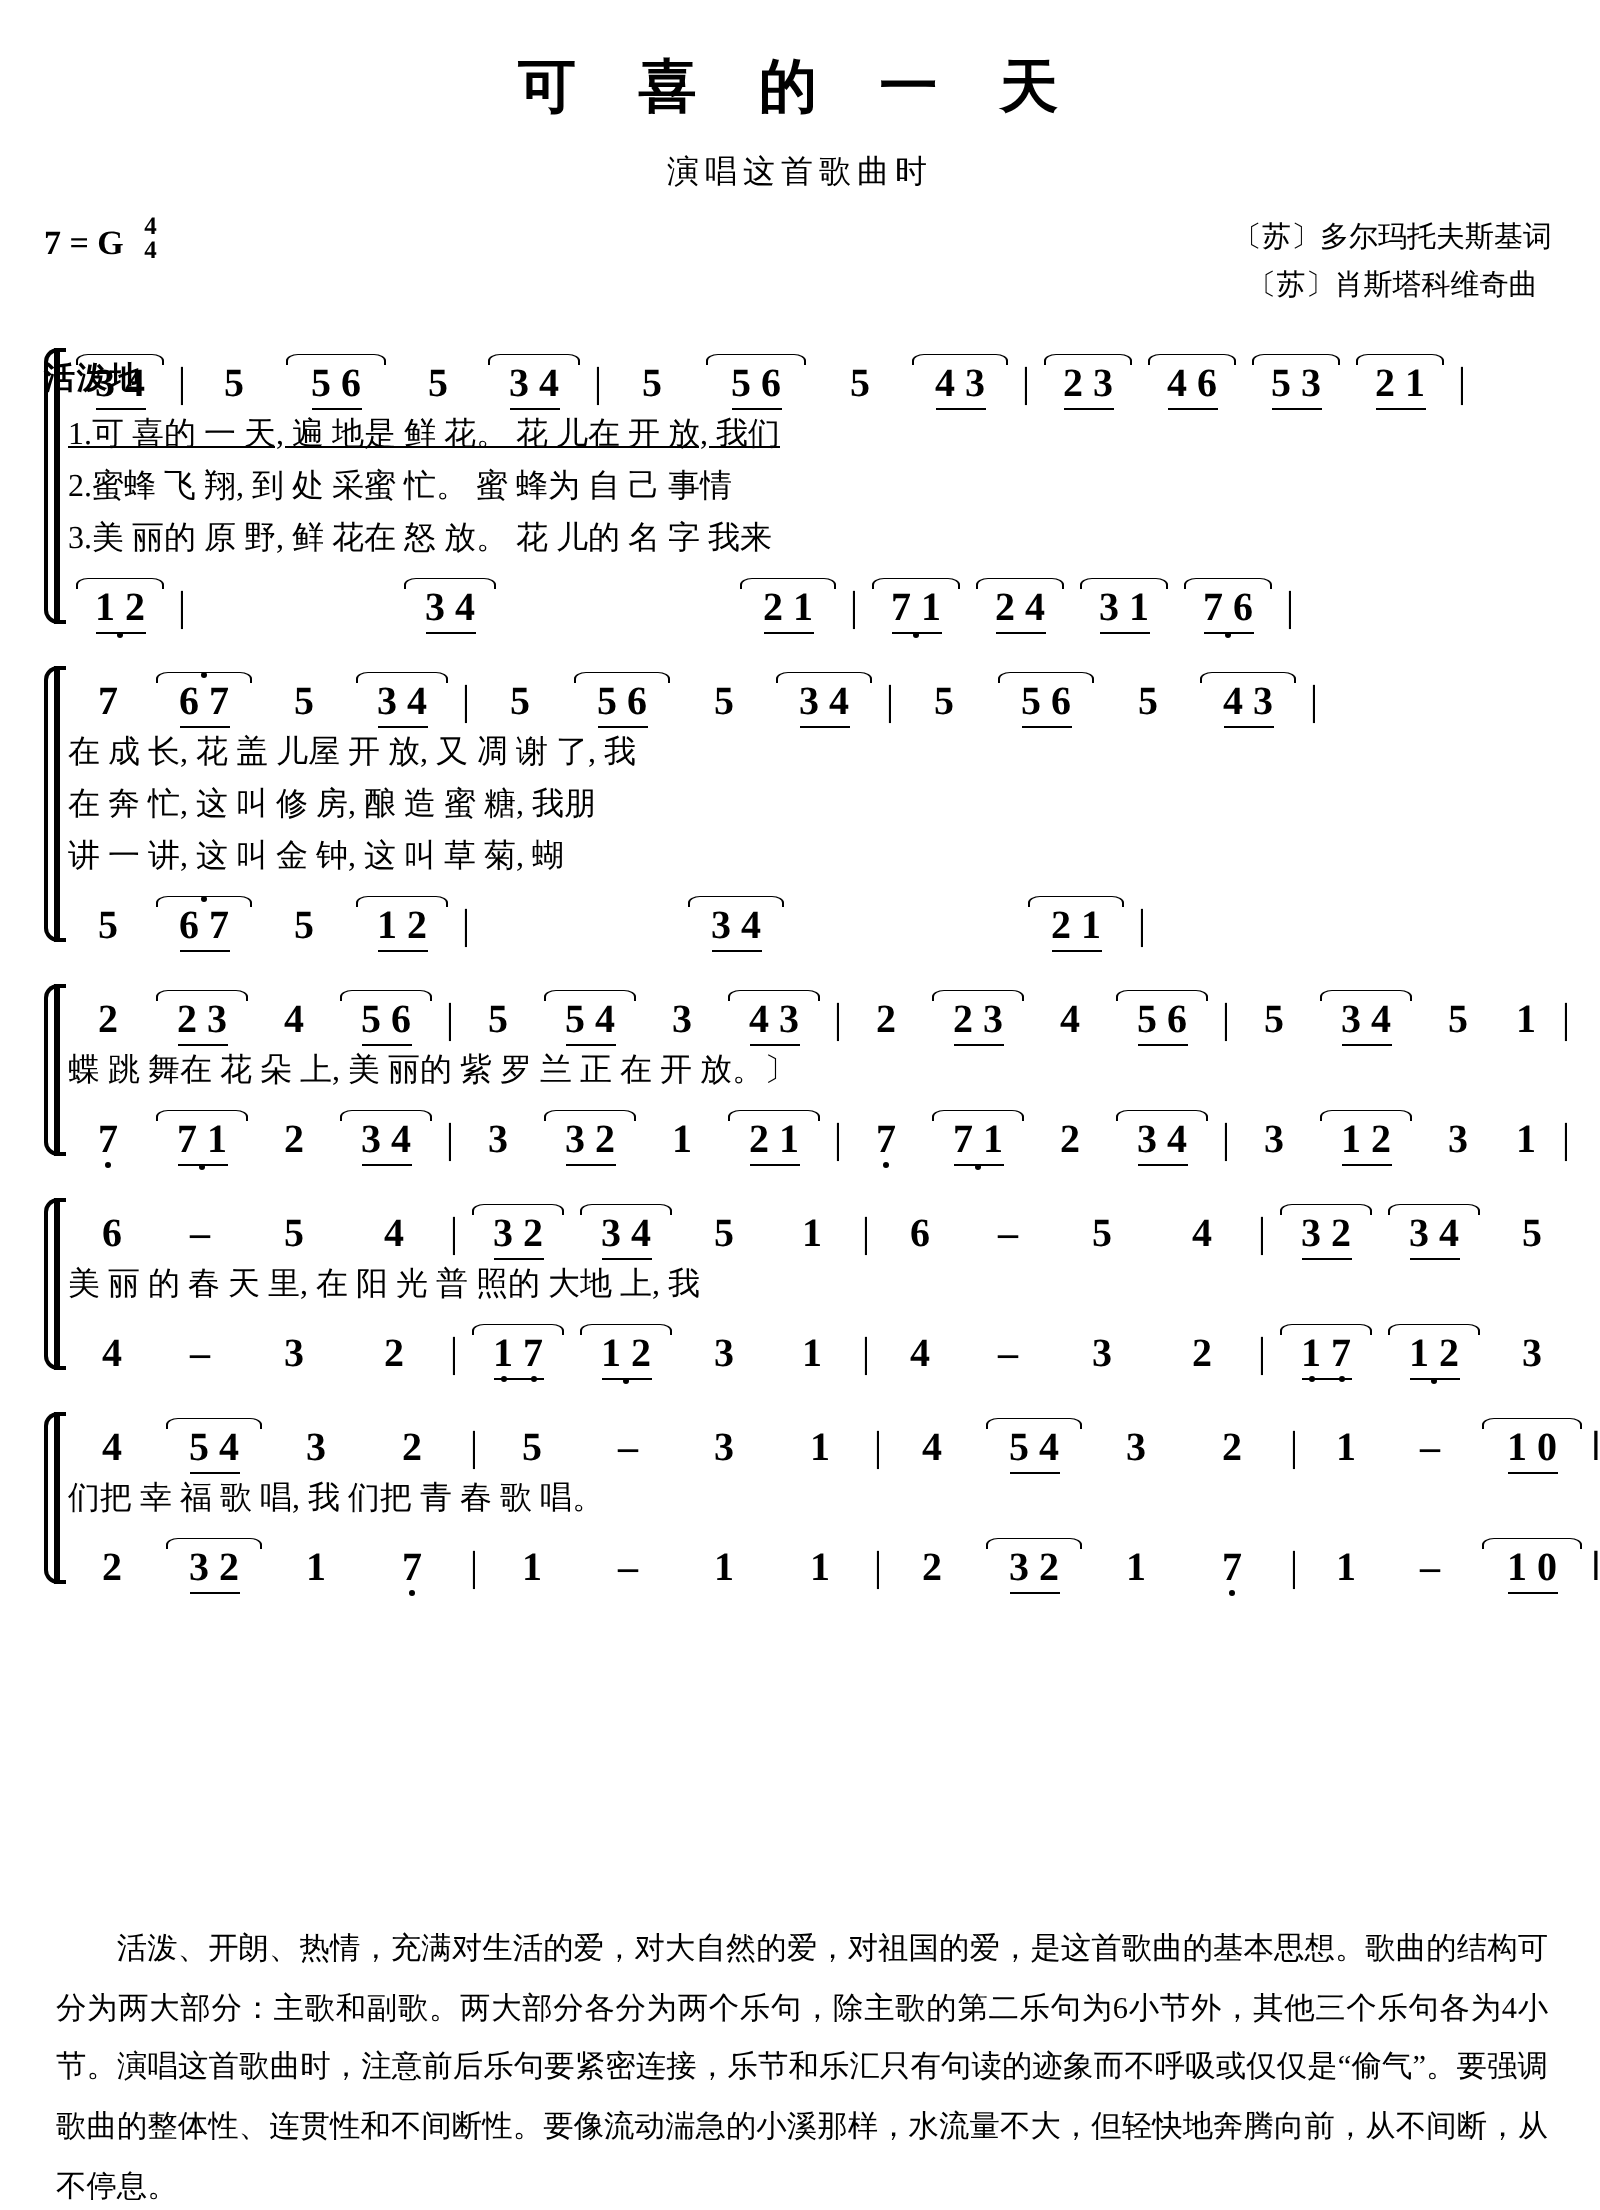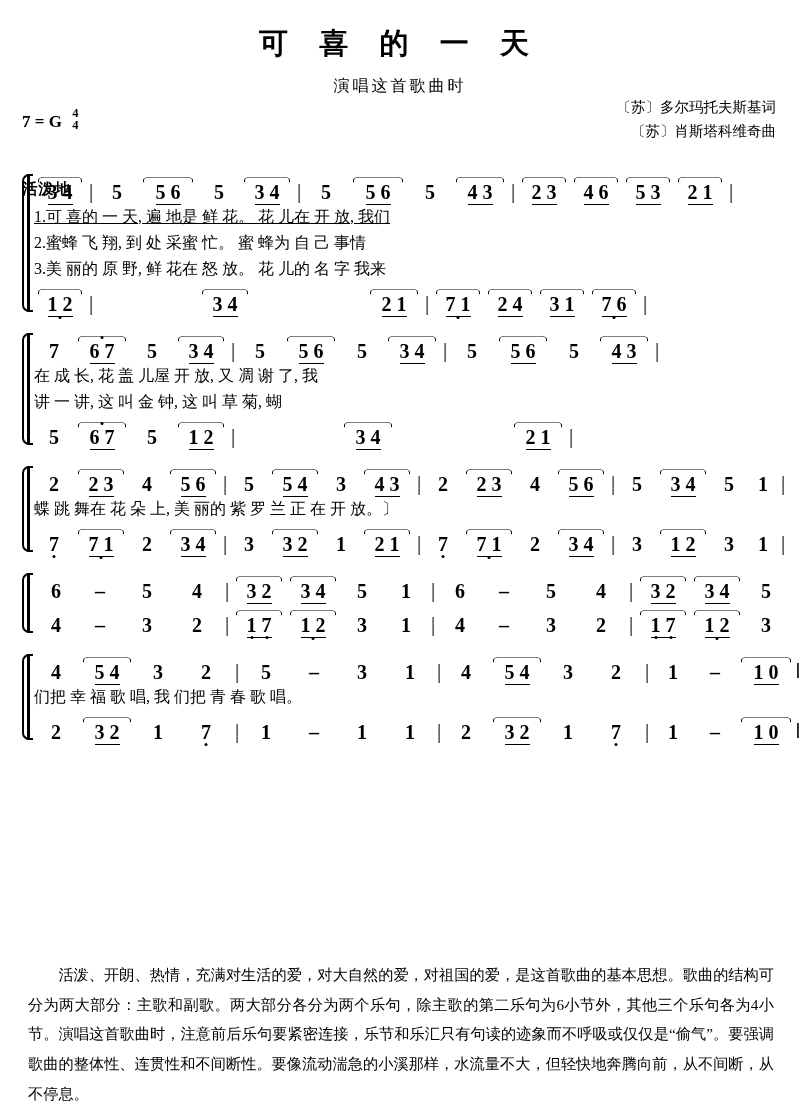--- a/index.html
+++ b/index.html
@@ -32,24 +32,24 @@
   }
   .subtitle {
     text-align: center;
     font-size: 16px;
     letter-spacing: 3px;
     margin-top: 12px;
   }
   .credits {
     position: absolute;
     right: 24px;
-    top: 72px;
+    top: 84px;
     font-size: 14.5px;
     line-height: 1.65;
-    text-align: right;
+    text-align: center;
     margin-left: 44px;
   }
   .keysig {
     position: absolute;
     left: 22px;
     top: 84px;
     font-size: 17px;
     font-weight: bold;
   }
   .keysig .frac {
@@ -284,20 +284,23 @@
         <div class="cell" style="width:58px"><span class="beam"></span><span class="u1">5&nbsp;6</span></div>
         <div class="cell" style="width:44px">5</div>
         <div class="cell" style="width:56px"><span class="beam"></span><span class="u1">4&nbsp;3</span></div>
         <div class="bar">|</div>
       </div>
 
       <div class="row lyric">
         <span>在  成  长, 花  盖  儿屋 开  放, 又  凋  谢 了, 我</span>
       </div>
       <div class="row lyric">
+        <span>在  奔  忙, 这  叫  修 房, 酿  造  蜜 糖, 我朋</span>
+      </div>
+      <div class="row lyric">
         <span>讲  一  讲, 这  叫  金 钟, 这  叫  草 菊, 蝴</span>
       </div>
 
       <div class="row note-row">
         <div class="cell" style="width:40px">5</div>
         <div class="cell" style="width:56px"><span class="beam"></span><span class="u1 dotover">6&nbsp;7</span></div>
         <div class="cell" style="width:44px">5</div>
         <div class="cell" style="width:54px"><span class="beam"></span><span class="u1">1&nbsp;2</span></div>
         <div class="bar">|</div>
         <div class="cell" style="width:102px"></div>
@@ -382,20 +385,23 @@
         <div class="cell" style="width:50px">5</div>
         <div class="cell" style="width:50px">4</div>
         <div class="bar">|</div>
         <div class="cell" style="width:54px"><span class="beam"></span><span class="u1">3&nbsp;2</span></div>
         <div class="cell" style="width:54px"><span class="beam"></span><span class="u1">3&nbsp;4</span></div>
         <div class="cell" style="width:44px">5</div>
         <div class="cell" style="width:40px">1</div>
 
       </div>
 
+      <div class="row lyric">
+        <span>美  丽 的  春 天 里, 在  阳  光  普  照的 大地 上, 我</span>
+      </div>
 
       <div class="row note-row">
         <div class="cell" style="width:44px">4</div>
         <div class="cell" style="width:44px">–</div>
         <div class="cell" style="width:50px">3</div>
         <div class="cell" style="width:50px">2</div>
         <div class="bar">|</div>
         <div class="cell" style="width:54px"><span class="beam"></span><span class="u1"><span class="dotunder">1</span>&nbsp;<span class="dotunder">7</span></span></div>
         <div class="cell" style="width:54px"><span class="beam"></span><span class="u1 dotunder">1&nbsp;2</span></div>
         <div class="cell" style="width:44px">3</div>

